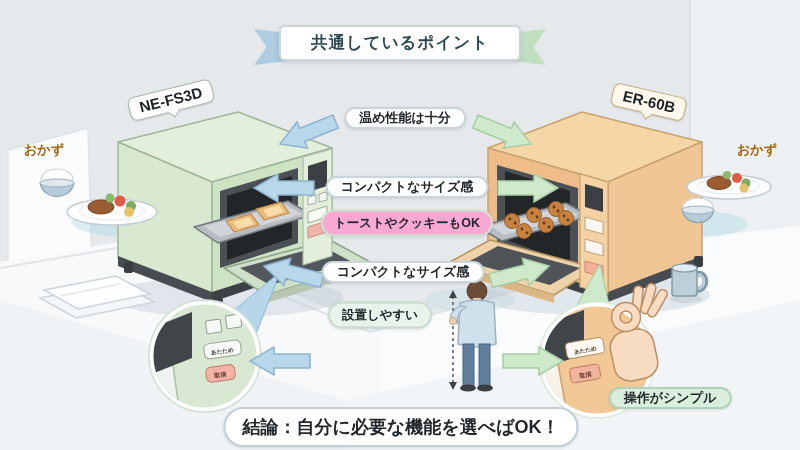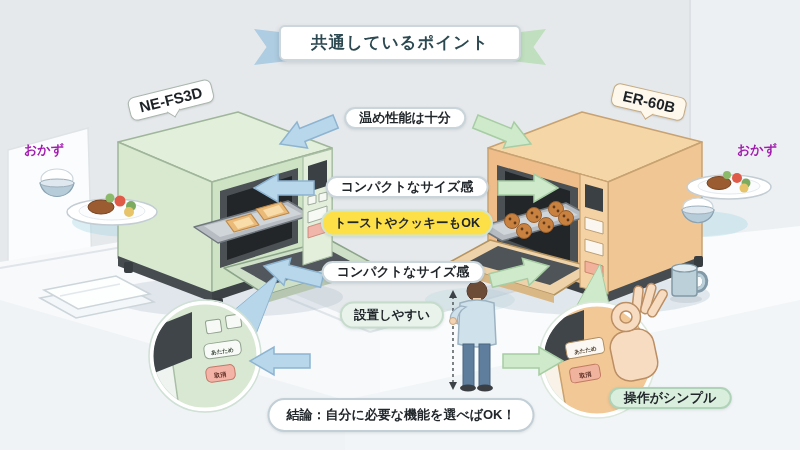--- a/index.html
+++ b/index.html
@@ -3,36 +3,36 @@
 <meta charset="utf-8">
 <style>
   html,body{margin:0;padding:0;background:#dfe3e6;}
   #stage{position:relative;width:800px;height:450px;overflow:hidden;
          font-family:"Liberation Sans","DejaVu Sans",sans-serif;background:#e6e9ec;}
   #scene{position:absolute;left:0;top:0;}
   .pill{position:absolute;transform:translate(-50%,-50%);background:#fff;
         border:2px solid #c9d5da;border-radius:18px;padding:0 13px;
         font-weight:bold;font-size:13px;color:#22272b;white-space:nowrap;
         box-shadow:0 1px 3px rgba(60,80,90,.15);z-index:20;}
-  .pill.sub{background:#fde047;border-color:#cfe4d3;font-size:12.5px;padding:3px 11px;}
+  .pill.sub{background:#f9a8d4;border-color:#cfe4d3;font-size:12.5px;padding:3px 11px;}
   .pill.mint{background:#e9f3ec;border-color:#c6dccb;font-size:12.5px;padding:3px 12px;}
   .pill.green{background:#d9eedd;border-color:#aed3b8;}
-  .pill.conclusion{font-size:13px;border-color:#c2cfd6;padding:6px 17px;border-radius:22px;}
+  .pill.conclusion{font-size:18px;border-color:#c2cfd6;padding:6px 17px;border-radius:22px;margin-top:12px;}
   .model{position:absolute;background:#fff;border:1.5px solid #a9b6ac;border-radius:7px;
          padding:2px 10px 3px;font-weight:bold;font-size:15px;color:#1d2226;
          box-shadow:0 1px 2px rgba(0,0,0,.12);z-index:15;white-space:nowrap;}
   .model::after{content:'';position:absolute;left:50%;bottom:-5px;width:9px;height:9px;
          background:inherit;border-right:1.5px solid #a9b6ac;border-bottom:1.5px solid #a9b6ac;
          transform:translateX(-50%) rotate(45deg);}
   .model.left{left:171px;top:100px;transform:translate(-50%,-50%) rotate(-14deg);}
   .model.right{left:649px;top:102px;transform:translate(-50%,-50%) rotate(13deg);
          background:#fdf7ec;border-color:#c6ab80;}
   .model.right::after{border-color:#c6ab80;}
   .food-label{position:absolute;transform:translate(-50%,-50%);font-weight:bold;
-         font-size:13px;color:#a21caf;z-index:15;}
+         font-size:13px;color:#a16207;z-index:15;}
   .banner-box{position:absolute;left:400px;top:43px;transform:translate(-50%,-50%);
          background:#fff;border:2px solid #ccd6db;border-radius:6px;padding:5px 30px;
          font-size:16.5px;font-weight:bold;color:#2c4850;letter-spacing:1px;
          box-shadow:0 2px 4px rgba(70,90,100,.18);z-index:21;white-space:nowrap;}
   .tail{position:absolute;width:42px;height:36px;top:29px;z-index:19;}
   .tail.left{left:254px;background:#aecde2;
          clip-path:polygon(0 0,100% 14%,100% 86%,0 100%,30% 50%);}
   .tail.right{left:504px;background:#bfdfbe;
          clip-path:polygon(100% 0,0 14%,0 86%,100% 100%,70% 50%);}
 </style>
@@ -282,18 +282,18 @@
 <div class="model left">NE-FS3D</div>
 <div class="model right">ER-60B</div>
 
 <div class="food-label" style="left:44px;top:150px;">おかず</div>
 <div class="food-label" style="left:757px;top:150px;">おかず</div>
 
 <div class="pill" style="left:405px;top:118px;">温め性能は十分</div>
 <div class="pill" style="left:407px;top:187px;">コンパクトなサイズ感</div>
 <div class="pill sub" style="left:407px;top:223px;">トーストやクッキーもOK</div>
 <div class="pill" style="left:403px;top:272px;">コンパクトなサイズ感</div>
-<div class="pill mint" style="left:392px;top:315px;">設置しやすい</div>
+<div class="pill mint" style="left:380px;top:315px;">設置しやすい</div>
 
 <div class="pill green" style="left:670px;top:398px;">操作がシンプル</div>
 <div class="pill conclusion" style="left:401px;top:415px;">結論：自分に必要な機能を選べばOK！</div>
 
 </div>
 
 </body></html>

